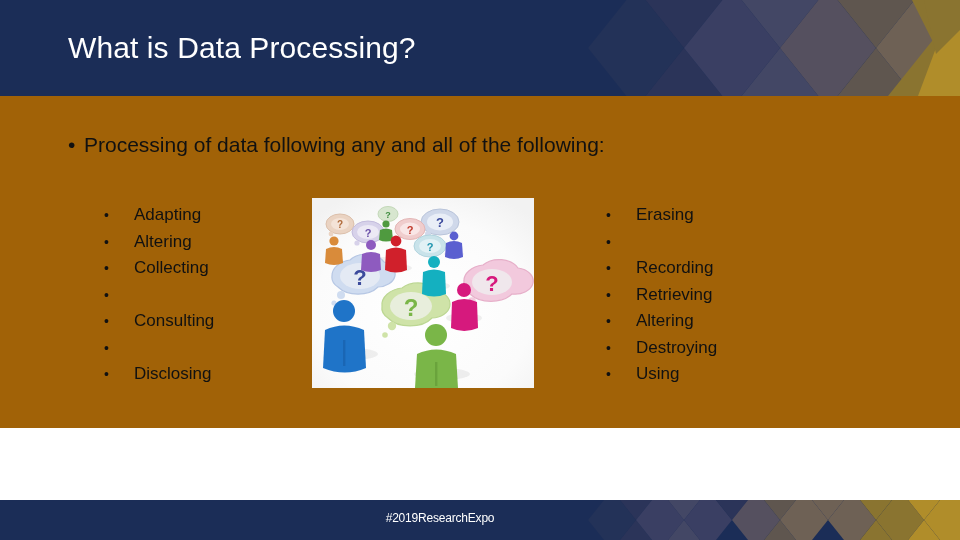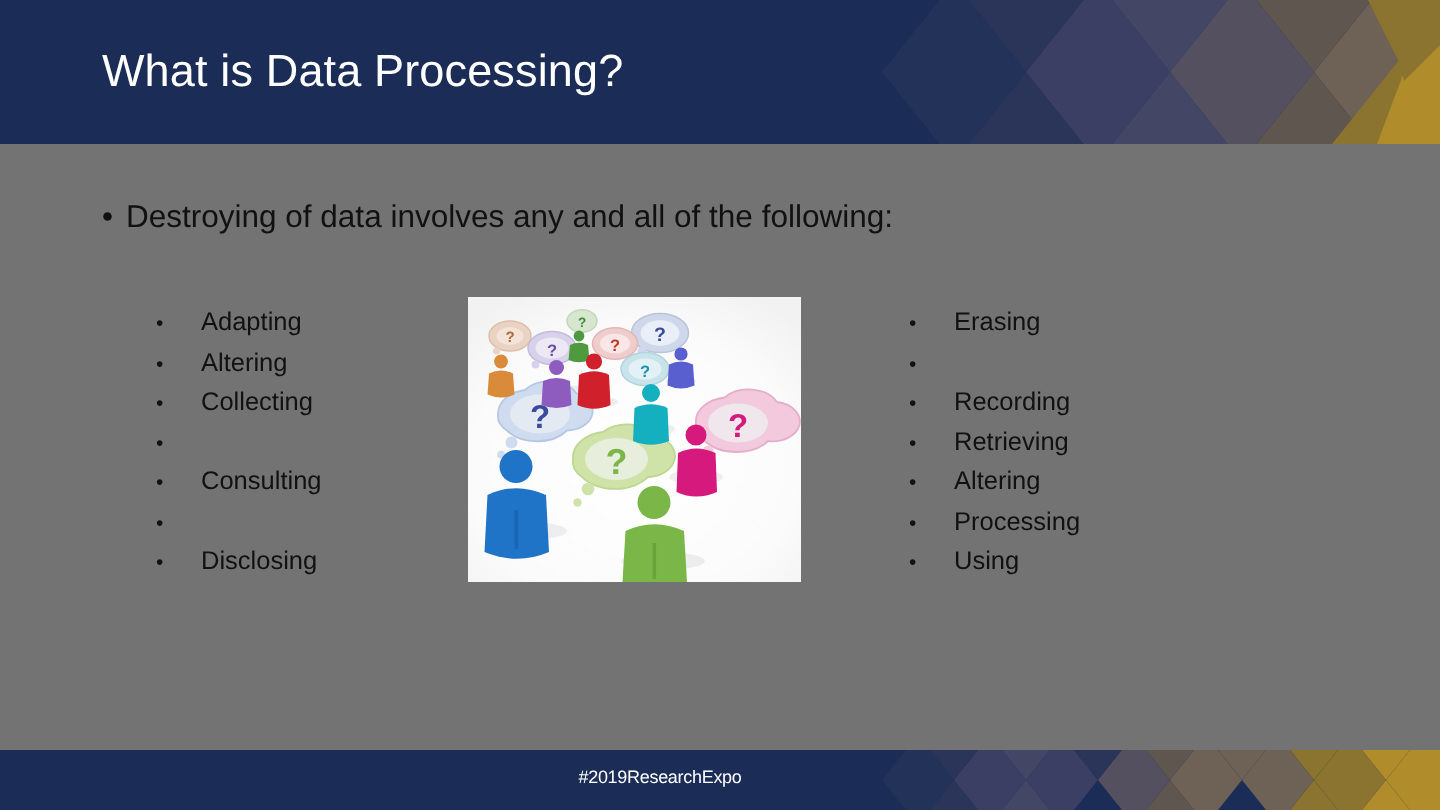--- a/index.html
+++ b/index.html
@@ -11,22 +11,22 @@
     width: 960px;
     height: 540px;
     overflow: hidden;
     font-family: "Liberation Sans", sans-serif;
     position: relative;
   }
   .slide {
     position: absolute;
     left: 0; top: 0;
     width: 960px;
-    height: 540px;
-    background: #737373;
+    height: 428px;
+    background: #a16207;
   }
 
   
   .band {
     position: absolute;
     left: 0;
     width: 960px;
     overflow: hidden;
     background: #1b2d57;
   }
@@ -162,21 +162,21 @@
           <polygon points="372,0 420,48 372,96" fill="#b08d2a"></polygon>
           <polygon points="336,0 372,-36 372,30 348,54" fill="#8a7430"></polygon>
         </g>
       </svg>
     </div>
 
     <div class="title">What is Data Processing?</div>
   </div>
 
   <div class="lead">
-    <span class="dot">•</span><span>Destroying of data involves any and all of the following:</span>
+    <span class="dot">•</span><span>Processing of data following any and all of the following:</span>
   </div>
 
   <ul class="sublist left">
     <li>
       <span class="marker">•</span>
       <span class="txt">Adapting</span>
     </li>
     <li>
       <span class="marker">•</span>
       <span class="txt">Altering</span>
@@ -216,21 +216,21 @@
     <li>
       <span class="marker">•</span>
       <span class="txt">Retrieving</span>
     </li>
     <li>
       <span class="marker">•</span>
       <span class="txt">Altering</span>
     </li>
     <li>
       <span class="marker">•</span>
-      <span class="txt">Processing</span>
+      <span class="txt">Destroying</span>
     </li>
     <li>
       <span class="marker">•</span>
       <span class="txt">Using</span>
     </li>
   </ul>
 
   <div class="art-wrap">
     <svg width="222" height="190" viewBox="0 0 222 190">
       <defs>

